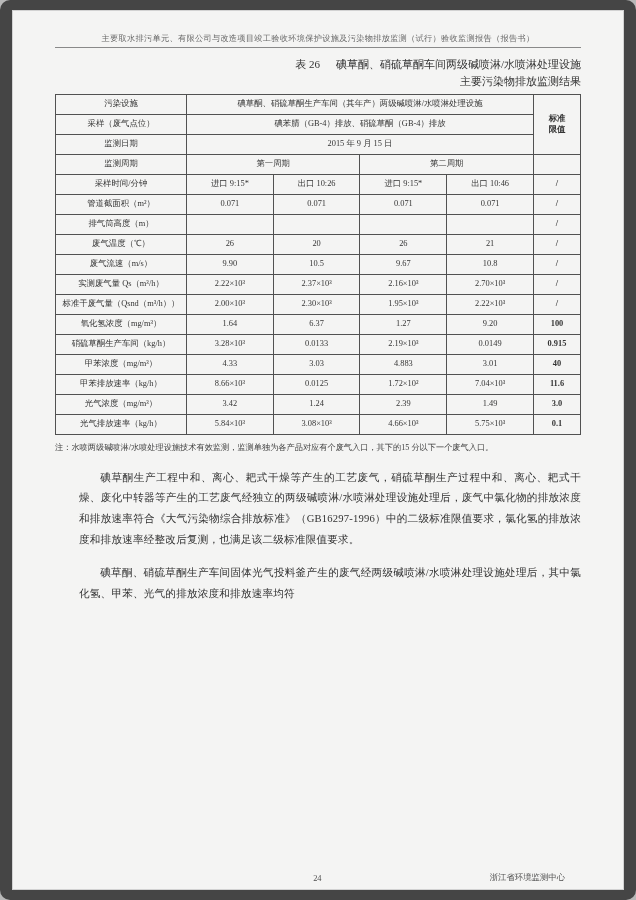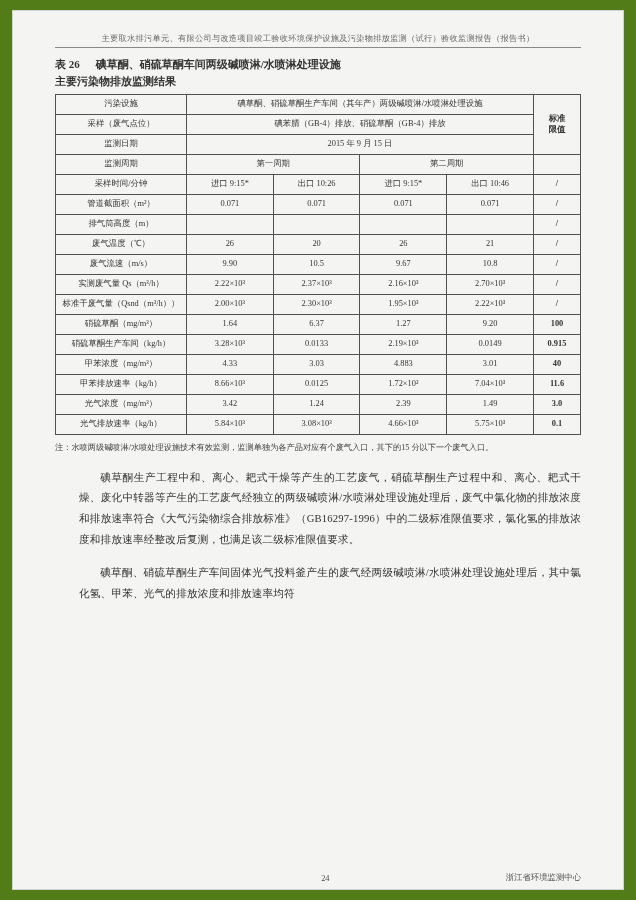--- a/index.html
+++ b/index.html
@@ -1,23 +1,24 @@
 <!DOCTYPE html>
 <html><head>
 <meta charset="utf-8">
 <style>
   html,body{margin:0;padding:0;background:#b8b8b8;}
   body{font-family:"Liberation Serif", serif;}
   .page{
     position:relative;
     width:636px;height:900px;
-    background:#4d7c0f;
+    background:#404040;
     box-sizing:border-box;
     overflow:hidden;
     filter:contrast(0.92) brightness(1.0);
+    border-radius:10px;
   }
   .paper{
     position:absolute;left:12px;top:10px;right:12px;bottom:10px;
     background:#fefefd;
     border:1px solid #d9d9d9;
   }
   .inner{
     position:absolute;left:42px;right:42px;top:22px;bottom:20px;
   }
   .hdr{
@@ -28,23 +29,23 @@
     white-space:nowrap;
     overflow:hidden;
     filter:blur(0.35px);
     opacity:.85;
   }
   .hdr-rule{
     border-bottom:1px solid #8a8a8a;
     margin-top:3px;margin-bottom:8px;
   }
   .tbl-title{
-    text-align:left;
+    text-align:right;
     font-size:11px;
-    font-weight:bold;
+    font-weight:normal;
     color:#2c2c2c;
     line-height:1.5;
     filter:blur(0.25px);
   }
   .tbl-title .num{margin-right:16px;}
   table.data{
     width:100%;
     border-collapse:collapse;
     margin-top:5px;
     font-size:8.4px;
@@ -74,21 +75,21 @@
     color:#2b2b2b;
     line-height:1.95;
     text-indent:2em;
     text-align:justify;
     margin-top:13px;
     filter:blur(0.32px);
     letter-spacing:.2px;
     margin-left:24px;
   }
   .footer{
-    position:absolute;left:42px;right:42px;bottom:6px;
+    position:absolute;left:42px;right:58px;bottom:6px;
     display:flex;justify-content:space-between;align-items:flex-end;
     font-size:8.4px;color:#4a4a4a;
     filter:blur(0.3px);
     margin-top:16px;
   }
   .pg{flex:1;text-align:center;}
   .fr{white-space:nowrap;}
   .fl{width:90px;}
 </style>
 </head>
@@ -180,21 +181,21 @@
       </tr>
       <tr>
         <td class="lbl">标准干废气量（Qsnd（m³/h））</td>
         <td>2.00×10³</td>
         <td>2.30×10³</td>
         <td>1.95×10³</td>
         <td>2.22×10³</td>
         <td class="std">/</td>
       </tr>
       <tr>
-        <td class="lbl">硝硫草酮（mg/m³）</td>
+        <td class="lbl">氧化氢浓度（mg/m³）</td>
         <td>1.64</td>
         <td>6.37</td>
         <td>1.27</td>
         <td>9.20</td>
         <td class="std">100</td>
       </tr>
       <tr>
         <td class="lbl">硝硫草酮生产车间（kg/h）</td>
         <td>3.28×10³</td>
         <td>0.0133</td>

